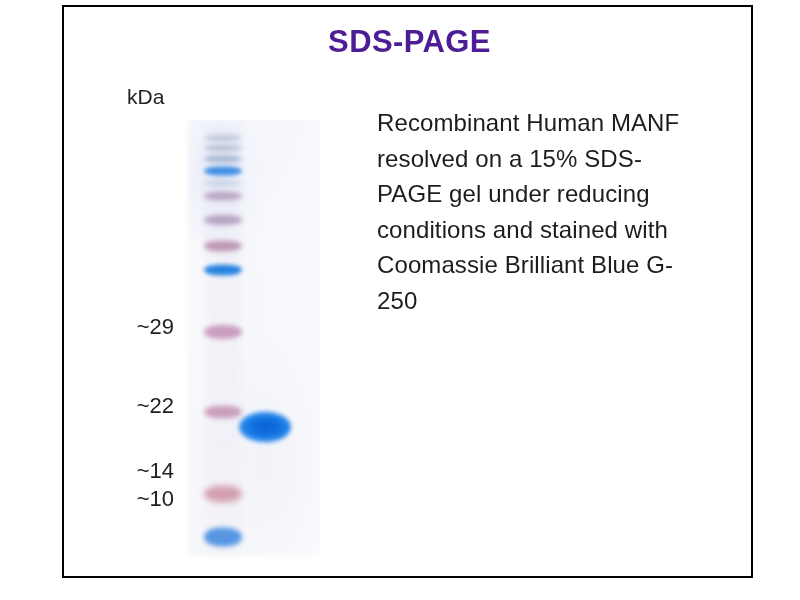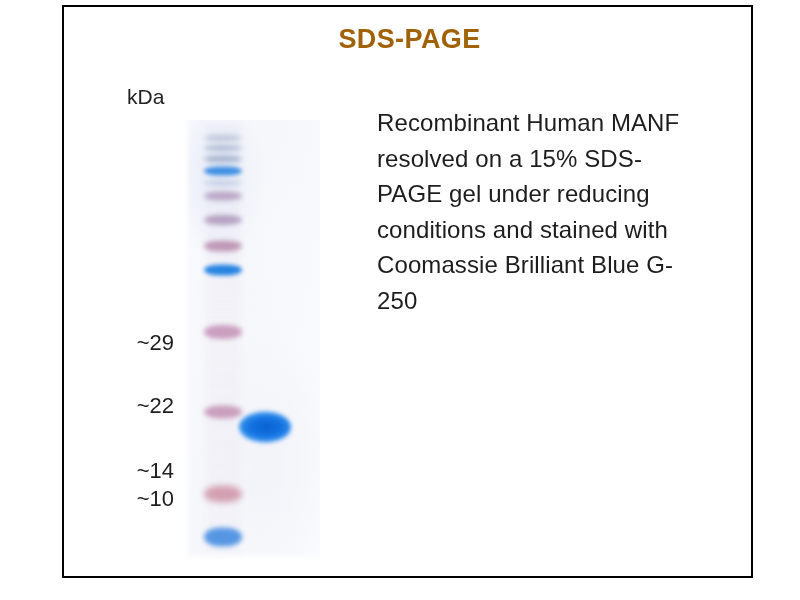--- a/index.html
+++ b/index.html
@@ -35,24 +35,24 @@
     background: #ffffff;
   }
 
   
   #figure-title {
     position: absolute;
     left: 0;
     top: 17px;
     width: 691px;
     text-align: center;
-    font-size: 27px;
+    font-size: 31px;
     font-weight: bold;
     letter-spacing: 0.4px;
-    color: #a16207;
+    color: #4c1d95;
     font-family: "Liberation Sans", sans-serif;
   }
 
   
   #kda-label {
     position: absolute;
     left: 63px;
     top: 78px;
     font-size: 21px;
     color: #232323;
@@ -180,21 +180,21 @@
 
 <div id="figure-root">
 
   <div id="figure-frame">
 
     <div id="figure-title">SDS-PAGE</div>
 
     <div id="kda-label">kDa</div>
 
     <div id="mw-label-column">
-        <div class="mw-label" style="top: 336px;">~29</div>
+        <div class="mw-label" style="top: 320px;">~29</div>
         <div class="mw-label" style="top: 399px;">~22</div>
         <div class="mw-label" style="top: 464px;">~14</div>
         <div class="mw-label" style="top: 492px;">~10</div>
       </div>
 
     <div id="gel-panel">
       <div id="gel-texture"></div>
 
       <div class="gel-lane" id="lane-ladder">
           <div class="gel-band" style="top: 18px; height: 6px; background: radial-gradient(90% 80%, rgb(154, 168, 194) 0%, rgb(154, 168, 194) 55%, rgba(255, 255, 255, 0) 100%); opacity: 0.55; filter: blur(2.4px);"></div>

